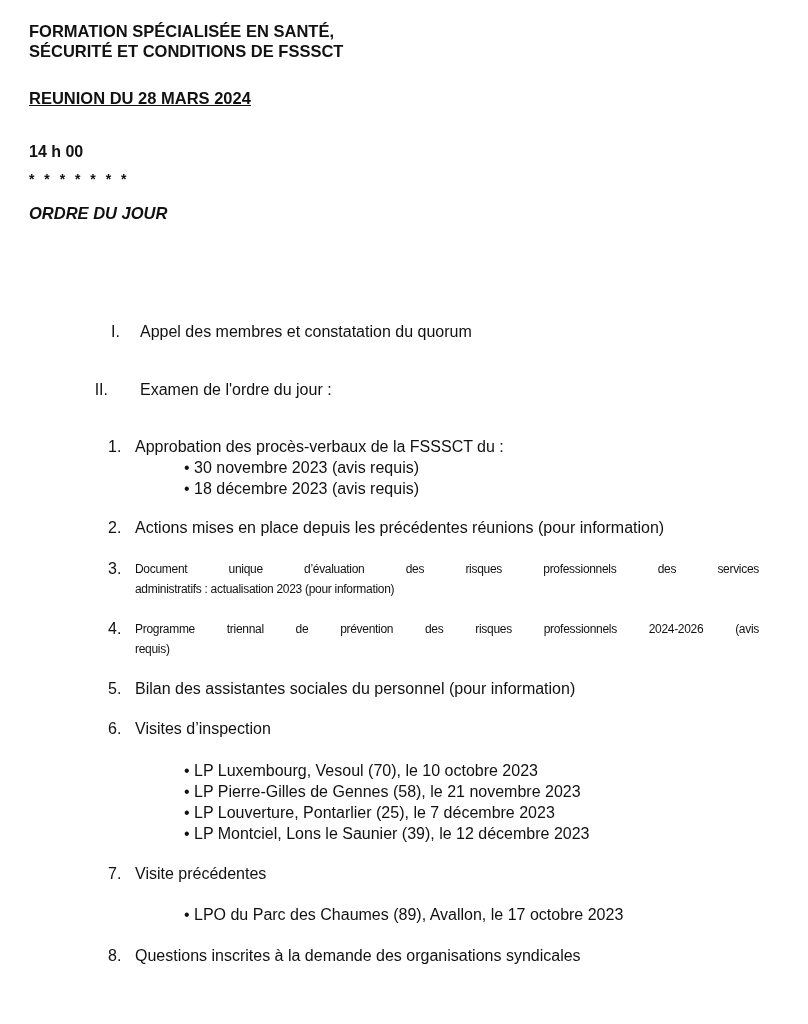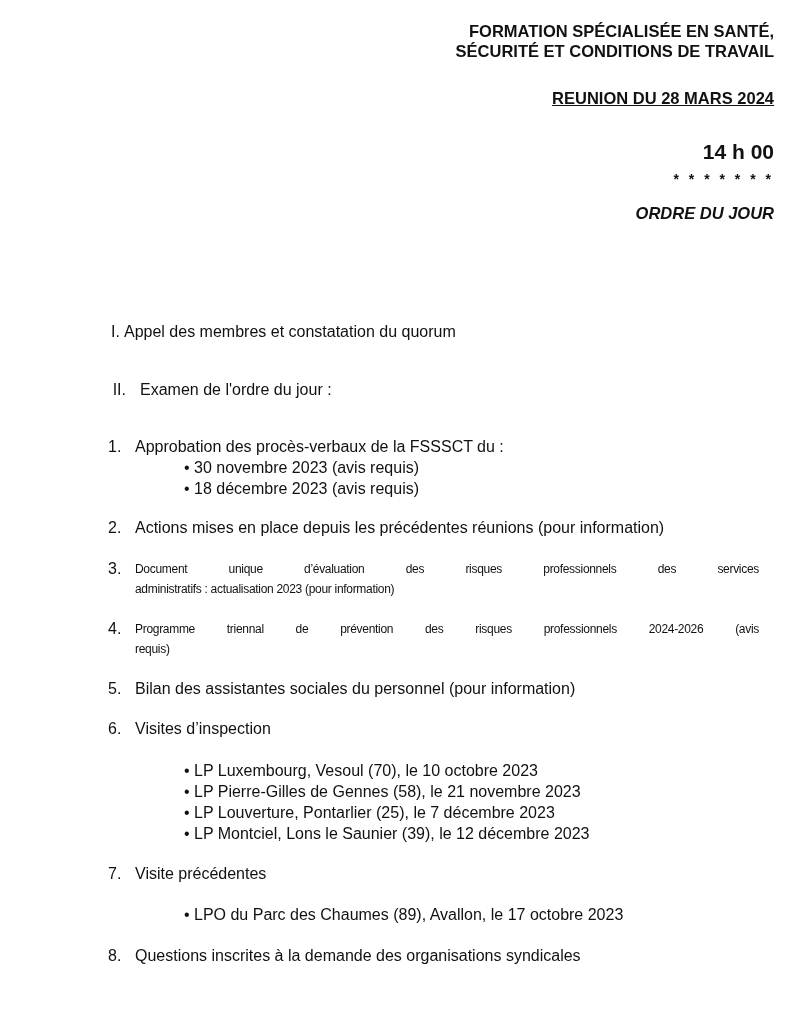--- a/index.html
+++ b/index.html
@@ -1,54 +1,54 @@
 <!DOCTYPE html>
 <html><head>
   <meta charset="utf-8">
   <style>
     html, body { margin: 0; padding: 0; background: #ffffff; }
     body {
       width: 808px; height: 1024px; position: relative; overflow: hidden;
       font-family: "Liberation Sans", sans-serif; color: #111111;
     }
-    .center { position: absolute; left: 0; width: 774px; text-align: right; font-weight: bold; font-size: 16.5px; line-height: 20px; }
+    .center { position: absolute; left: 0; width: 774px; text-align: left; font-weight: bold; font-size: 16.5px; line-height: 20px; padding-left: 29px; }
     .title1 { top: 21px; }
     .title2 { top: 41px; }
     .meeting { top: 88px; text-decoration: underline; }
-    .time { top: 142px; font-size: 21px; }
+    .time { top: 142px; font-size: 16px; }
     .stars { top: 169px; font-size: 14px; letter-spacing: 3px; }
     .agenda { top: 203px; font-style: italic; }
 
     .line { position: absolute; font-size: 16px; line-height: 20px; white-space: nowrap; }
     .roman-num { position: absolute; width: 30px; text-align: right; }
     .num { position: absolute; left: 108px; }
     .text { position: absolute; left: 135px; }
     .bullet { position: absolute; font-size: 16px; line-height: 20px; }
     .bullet .dot { position: absolute; left: 184px; }
     .bullet .btext { position: absolute; left: 194px; white-space: nowrap; }
 
     .just { position: absolute; left: 135px; width: 624px; text-align: justify; text-align-last: justify; font-size: 12px; line-height: 20px; letter-spacing: -0.3px; }
     .just.last { text-align-last: left; }
   </style>
 </head>
 <body>
 
 <div class="center title1">FORMATION SPÉCIALISÉE EN SANTÉ,</div>
-<div class="center title2">SÉCURITÉ ET CONDITIONS DE TRAVAIL</div>
+<div class="center title2">SÉCURITÉ ET CONDITIONS DE FSSSCT</div>
 <div class="center meeting">REUNION DU 28 MARS 2024</div>
 <div class="center time">14 h 00</div>
 <div class="center stars">* * * * * * *</div>
 <div class="center agenda">ORDRE DU JOUR</div>
 
 <div class="line" style="top:322px;left:0;width:808px;">
   <span class="roman-num" style="left:90px;">I.</span>
-  <span class="text" style="left:124px;">Appel des membres et constatation du quorum</span>
+  <span class="text" style="left:140px;">Appel des membres et constatation du quorum</span>
 </div>
 <div class="line" style="top:380px;left:0;width:808px;">
-  <span class="roman-num" style="left:96px;">II.</span>
+  <span class="roman-num" style="left:78px;">II.</span>
   <span class="text" style="left:140px;">Examen de l'ordre du jour :</span>
 </div>
 
 <div class="line" style="top:437px;left:0;width:808px;">
   <span class="num">1.</span>
   <span class="text">Approbation des procès-verbaux de la FSSSCT du :</span>
 </div>
 <div class="bullet" style="top:458px;left:0;width:808px;">
   <span class="dot">•</span>
   <span class="btext">30 novembre 2023 (avis requis)</span>

